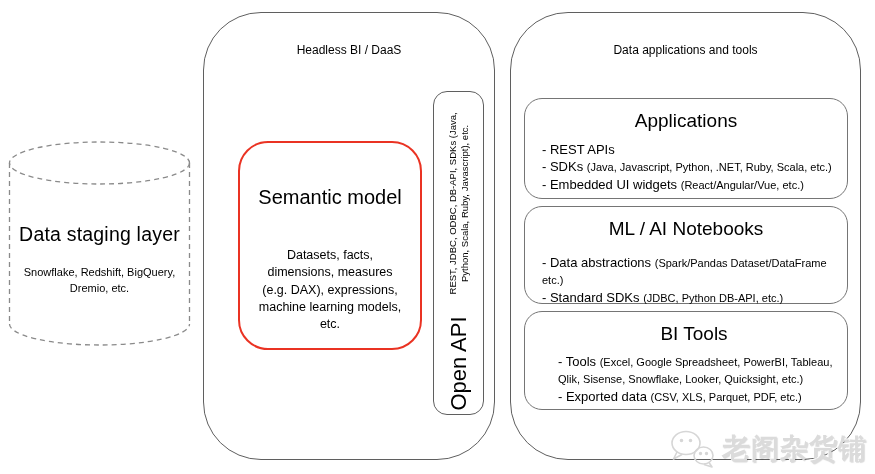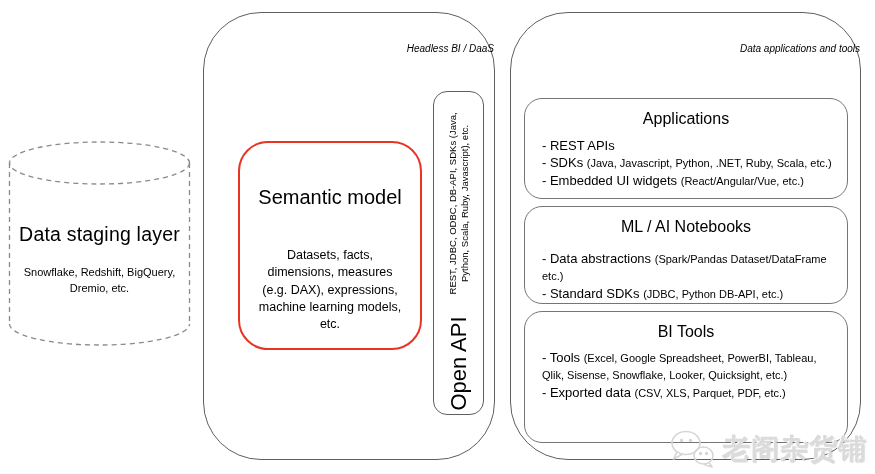--- a/index.html
+++ b/index.html
@@ -13,22 +13,22 @@
   #staging svg { position: absolute; left: 0; top: 0; }
   .cyl-title { position: absolute; top: 82px; width: 100%; text-align: center;
                font-size: 19.5px; letter-spacing: 0.2px; }
   .cyl-sub { position: absolute; top: 124px; width: 100%; text-align: center;
              font-size: 11px; line-height: 1.45; }
 
   
   .big-container { border: 1px solid #5f5f5f; border-radius: 58px; background: #fff; }
   #headless { left: 203px; top: 12px; width: 292px; height: 448px; }
   #apps-container { left: 510px; top: 12px; width: 351px; height: 448px; }
-  .container-title { position: absolute; top: 30px; width: 100%; text-align: right;
-                     font-size: 10px; font-style: italic; }
+  .container-title { position: absolute; top: 30px; width: 100%; text-align: center;
+                     font-size: 12px; }
 
   
   #semantic { left: 34px; top: 128px; width: 184px; height: 209px;
               border: 2.5px solid #ea3323; border-radius: 30px; background: #fff; }
   .sem-title { position: absolute; top: 43px; width: 100%; text-align: center; font-size: 20px; }
   .sem-body { position: absolute; top: 80px; left: 14px; right: 14px; text-align: center;
               font-size: 12.5px; line-height: 1.38; margin-top: 24px; }
 
   
   #openapi { left: 229px; top: 78px; width: 51px; height: 324px;
@@ -37,22 +37,22 @@
                  transform: translate(-50%,-50%) rotate(-90deg);
                  display: flex; align-items: center; justify-content: center; gap: 5px; }
   .openapi-big { font-size: 22px; white-space: nowrap; }
   .openapi-small { font-size: 9.5px; line-height: 1.3; width: 216px; text-align: center; }
 
   
   .tool-box { position: absolute; left: 13px; width: 324px;
               border: 1px solid #757575; border-radius: 18px; background: #fff; }
   #box-0 { top: 85px;  height: 101px; }
   #box-1 { top: 193px; height: 98px; }
-  #box-2 { top: 298px; height: 132px; }
-  .box-title { text-align: center; font-size: 16px; padding-top: 11px; }
+  #box-2 { top: 298px; height: 99px; padding-left: 16px; }
+  .box-title { text-align: center; font-size: 19px; padding-top: 11px; }
   .box-items { padding: 9px 14px 0 17px; font-size: 13px; line-height: 1.33; }
   .box-items .detail { font-size: 11px; }
   #box-1 .box-items { padding-top: 14px; }
   #box-2 .box-items { padding-top: 8px; }
 
   
   #watermark { right: 8px; bottom: 5px; display: flex; align-items: center; gap: 7px; }
   .wm-text { font-size: 28px; font-weight: bold; color: #dbdbdb;
              text-shadow: -1px -1px 0 rgba(255,255,255,0.95), 1px 1px 1px rgba(0,0,0,0.15);
              font-family: Liberation Sans, sans-serif; letter-spacing: 1px; white-space: nowrap; }

